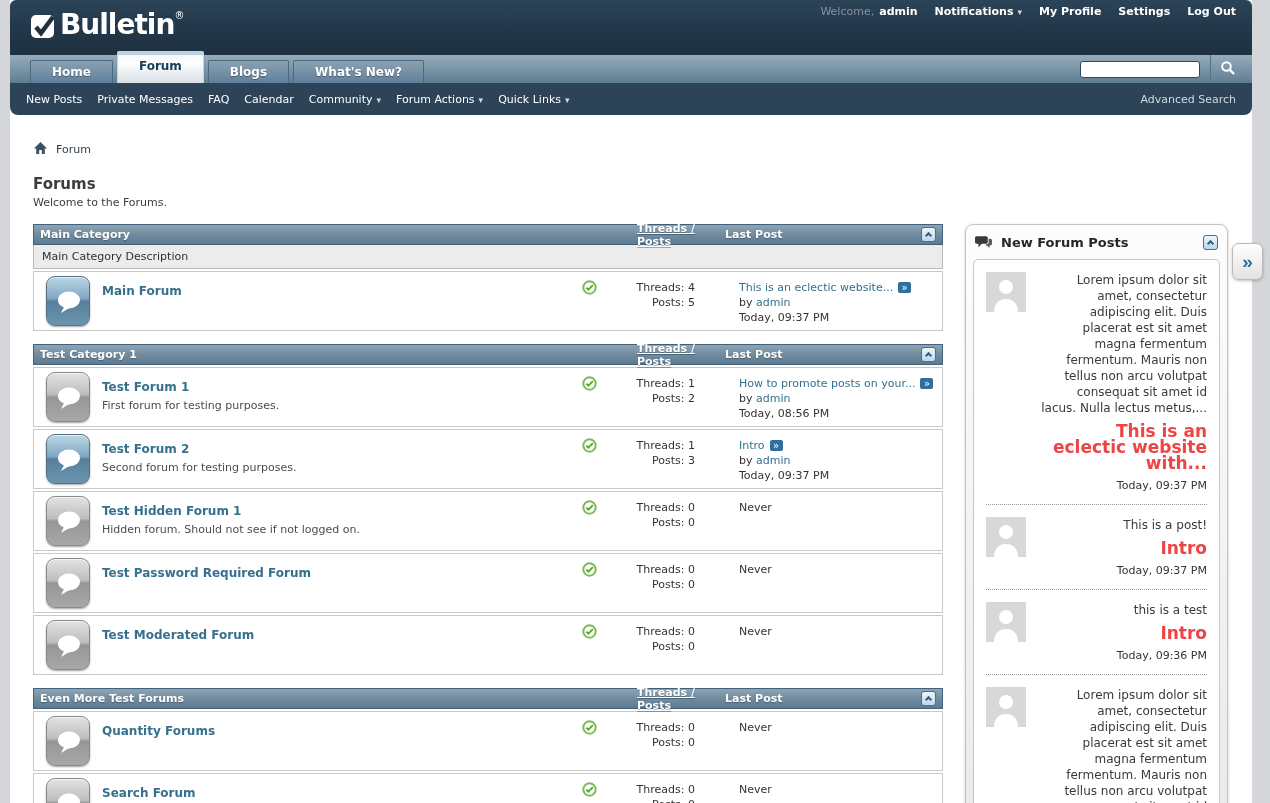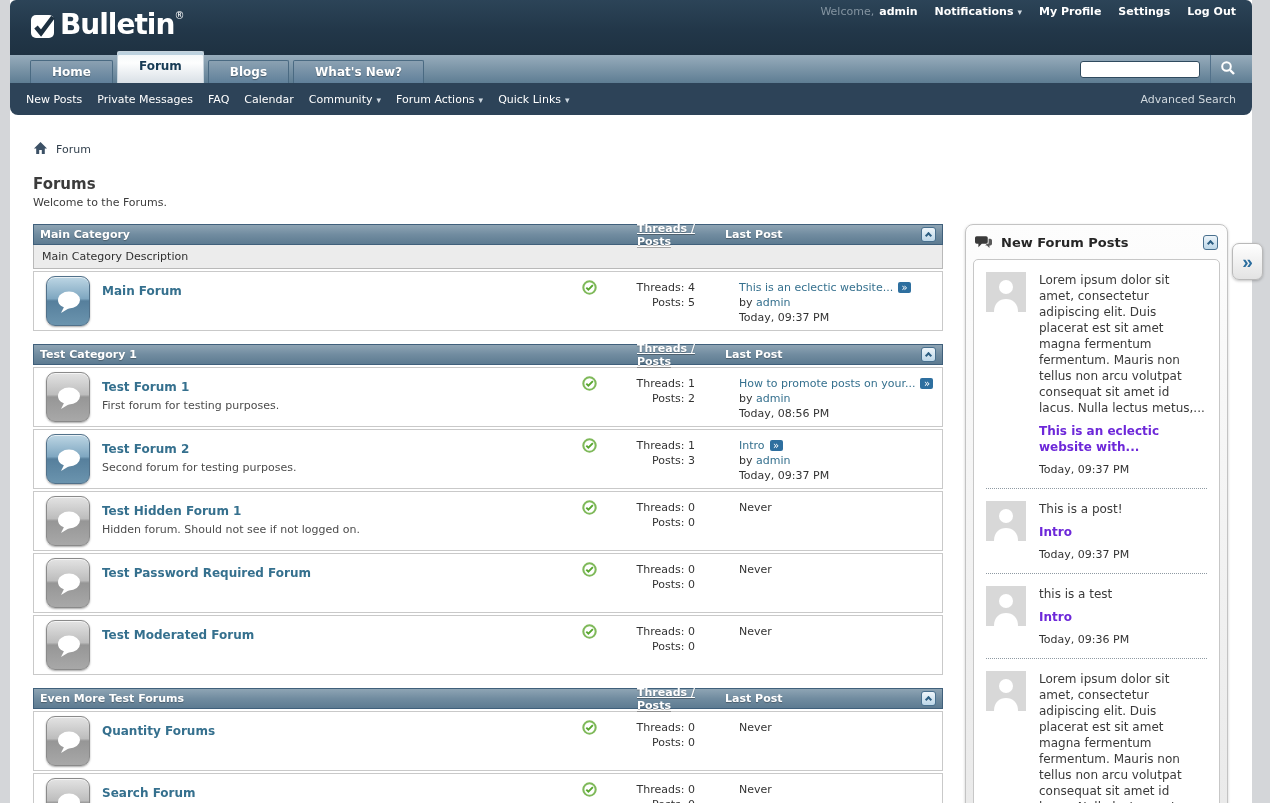--- a/index.html
+++ b/index.html
@@ -88,22 +88,22 @@
   
   .widget { background:linear-gradient(#fdfdfd,#e9e9e9); border:1px solid #c3c3c3; border-radius:8px;
             padding:8px 7px 7px; box-shadow:0 1px 3px rgba(0,0,0,.2); }
   .w-head { display:flex; align-items:center; margin:2px 2px 9px; }
   .w-icon { margin-right:9px; display:flex; }
   .w-title { font-size:13px; font-weight:bold; color:#262626; flex:1; }
   .w-body { background:#fff; border:1px solid #c7c7c7; border-radius:5px; padding:0 12px; overflow:hidden; }
   .sb-item { display:flex; padding:12px 0 10px; border-bottom:1px dotted #8f9aa3; }
   .sb-item:last-child { border-bottom:none; }
   .avatar { flex:0 0 40px; height:40px; margin-right:13px; display:block; cursor:pointer; }
-  .sb-text { flex:1; font-size:12px; line-height:16px; color:#3a3a3a; }
-  .sb-title { display:block; font-size:12px; font-weight:bold; color:#6d28d9; margin-top:7px; }
+  .sb-text { flex:1; font-size:12px; line-height:16px; color:#3a3a3a;text-align:right; }
+  .sb-title { display:block; font-size:17px; font-weight:bold; color:#ef4444; margin-top:7px; }
   .sb-date { font-size:11px; color:#333; margin-top:7px; }
 
   
   .flyout { position:absolute; left:1222px; top:243px; width:31px; height:37px;
             background:linear-gradient(#ffffff,#e3e3e3); border:1px solid #b9b9b9; border-radius:7px;
             box-shadow:0 1px 3px rgba(0,0,0,.25); color:#2a6d9e; font-size:19px; font-weight:bold;
             line-height:33px; text-align:center; cursor:pointer; padding:0; }
   .flyout span::before { content:"»"; }
 </style>
 </head>

